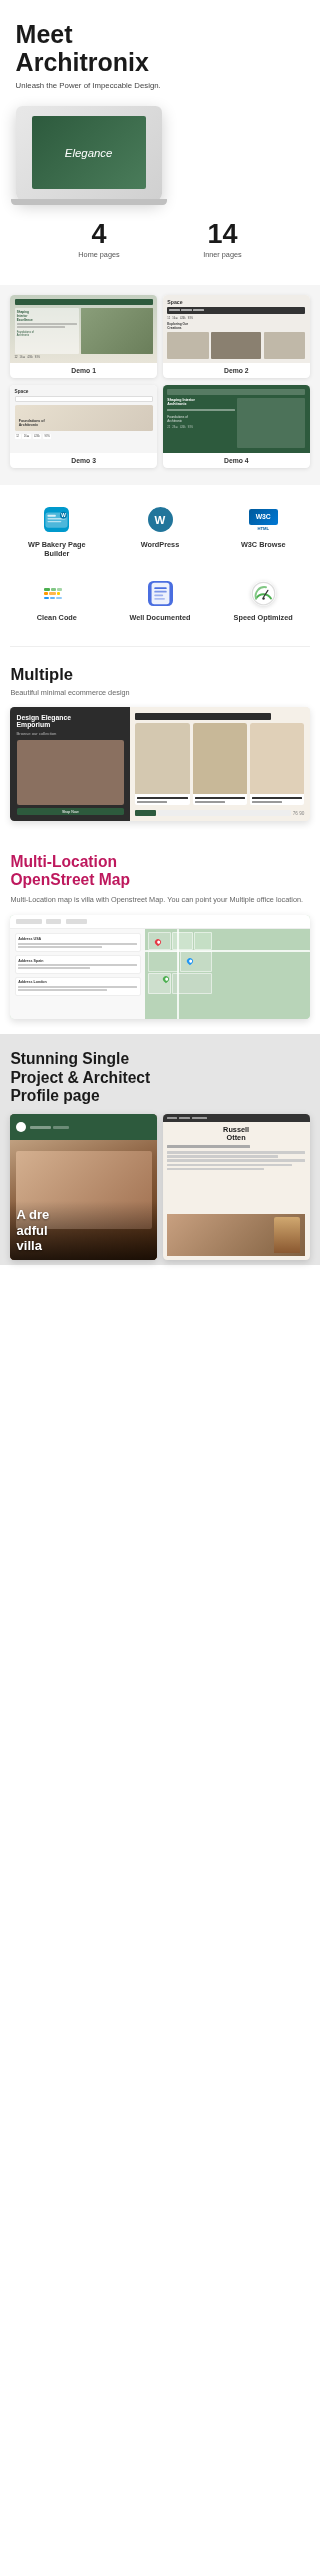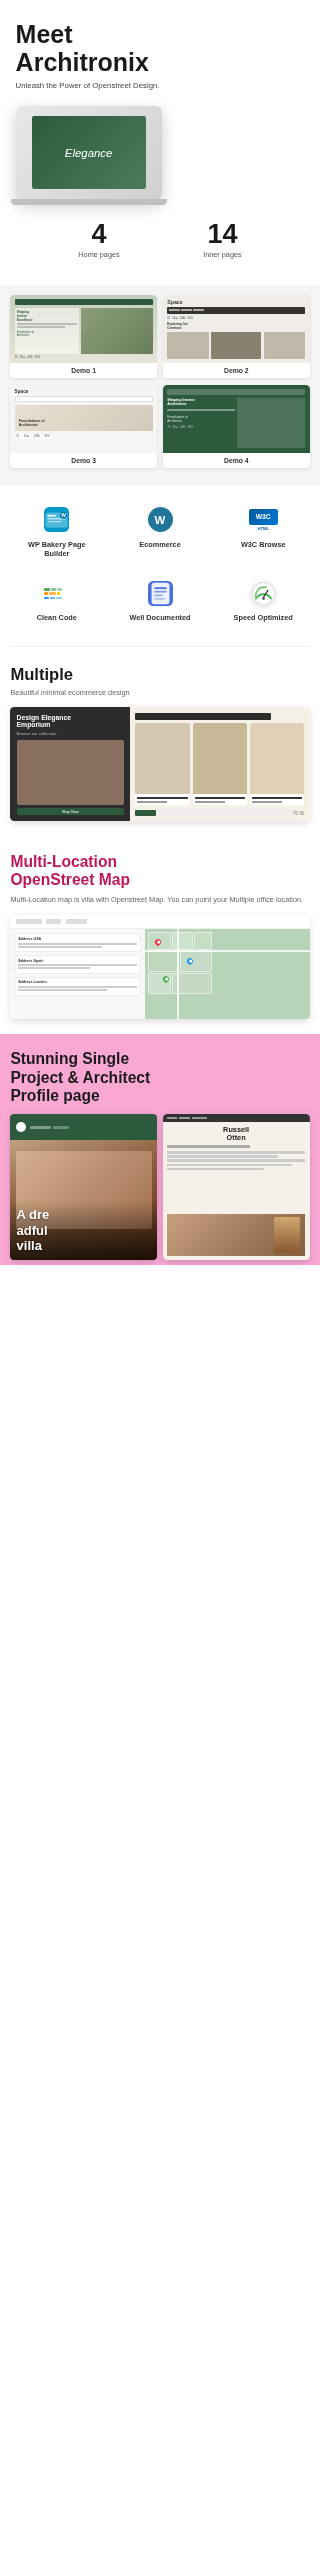--- a/index.html
+++ b/index.html
@@ -507,21 +507,21 @@
     }
     .map-tile {
       position: absolute;
       background: rgba(255,255,255,0.3);
       border: 0.5px solid rgba(255,255,255,0.5);
     }
 
     
     .profile-section {
       padding: 15.6px 10.4px 5.2px;
-      background: #f9a8d4;
+      background: #e5e5e5;
     }
     .profile-section h2 {
       font-size: 15.6px;
       font-weight: 800;
       color: #1a1a1a;
       line-height: 1.2;
       margin-bottom: 5.2px;
     }
     .profile-preview {
       display: flex;
@@ -702,21 +702,21 @@
       height: 0.5px;
       background: #eee;
       margin: 2.6px 10.4px;
     }
   </style>
 </head>
 <body>
 
 <div class="hero-section">
   <h1>Meet<br><span style="color:#1a1a1a">Architronix</span></h1>
-  <p>Unleash the Power of Openstreet Design.</p>
+  <p>Unleash the Power of Impeccable Design.</p>
 
   <div class="hero-image-area">
     <div class="phone-mockup">
       <div class="phone-screen">
         <div class="phone-screen-text" style="color:white;font-size:3.6px;font-weight:bold;font-style:italic;">Elegance</div>
         <div style="height:2.1px;background:rgba(255,255,255,0.3);border-radius:0.5px;margin-top:1.6px;"></div>
         <div style="height:2.1px;background:rgba(255,255,255,0.2);border-radius:0.5px;margin-top:1px;width:70%;"></div>
       </div>
     </div>
     <div class="laptop-mockup">
@@ -850,21 +850,21 @@
         </div>
       </div>
       <div class="feature-label">WP Bakery
 Page Builder</div>
     </div>
 
     <div class="feature-item">
       <div class="feature-icon">
         <div class="wordpress-icon">W</div>
       </div>
-      <div class="feature-label">Ecommerce</div>
+      <div class="feature-label">WordPress</div>
     </div>
 
     <div class="feature-item">
       <div class="feature-icon" style="flex-direction:column;">
         <div class="w3c-icon">W3C</div>
         <div style="font-size:4.2px;color:#005a9c;font-weight:bold;margin-top:1px;">HTML</div>
       </div>
       <div class="feature-label">W3C Browse</div>
     </div>
 

